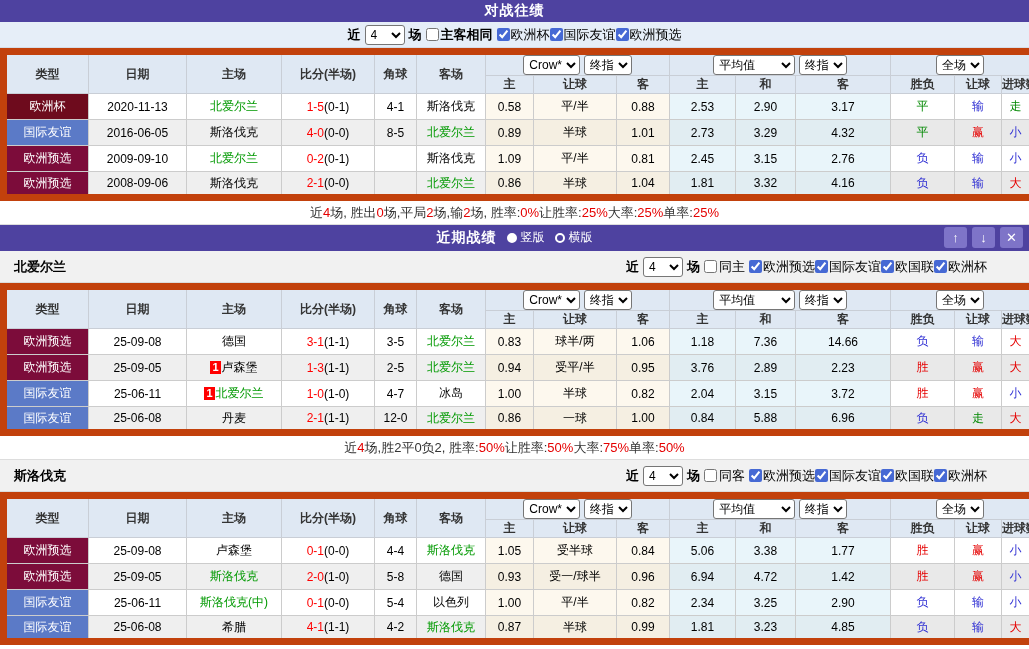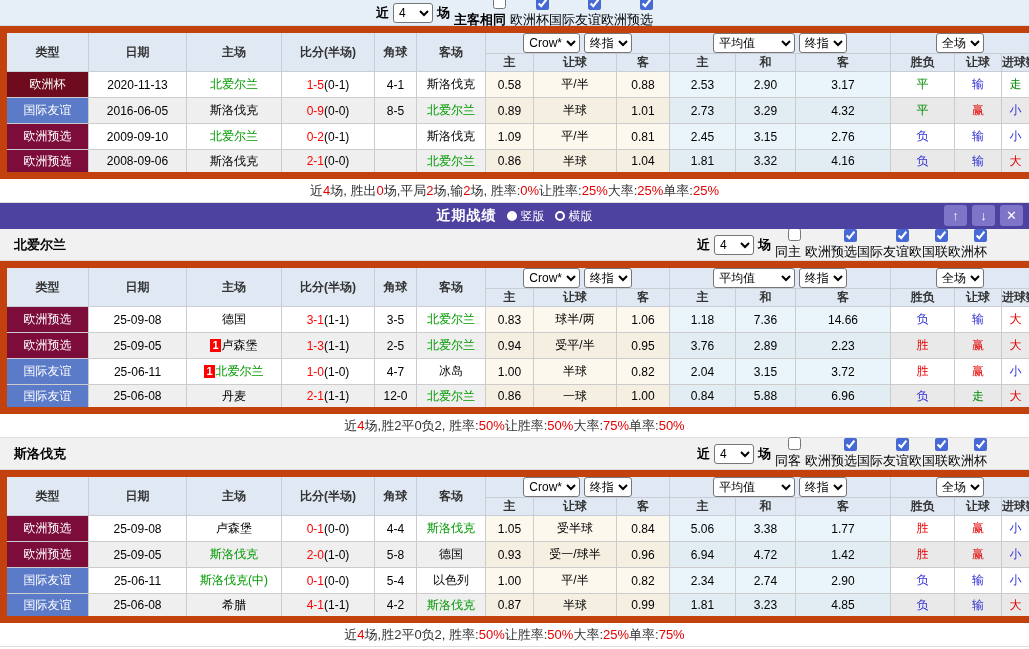--- a/index.html
+++ b/index.html
@@ -4,35 +4,35 @@
 <style>
   * { box-sizing: border-box; margin: 0; padding: 0; }
   body { font-family: "Liberation Sans", "DejaVu Sans", sans-serif; background: #fff; }
   .page { width: 1029px; height: 649px; overflow: hidden; background: #fff; position: relative; }
 
   
   .bar { background: #4e42a0; color: #fff; display: flex; align-items: center; justify-content: center; position: relative; }
   .bar1 { height: 22px; }
   .bar2 { height: 26px; }
   .bar-title { font-size: 14px; font-weight: bold; letter-spacing: 1px; }
-  .bar-center { display: flex; align-items: center; gap: 10px; }
+  .bar-center { display: flex; align-items: flex-start; gap: 10px; }
   .radio-label { display: inline-flex; align-items: center; gap: 4px; font-size: 12px; color: #fff; cursor: pointer; }
   .radio { width: 10px; height: 10px; border: 2px solid #fff; border-radius: 50%; display: inline-block; background: transparent; }
   .radio.sel { background: #fff; }
   .bar-btns { position: absolute; right: 6px; top: 2px; display: flex; gap: 5px; }
   .pbtn { width: 23px; height: 21px; background: #7e74c8; color: #fff; border-radius: 3px; display: flex; align-items: center; justify-content: center; font-size: 13px; font-weight: bold; cursor: pointer; }
 
   
   .filter-row { height: 26px; background: #e6eef8; display: flex; align-items: center; justify-content: center; gap: 4px; font-size: 13px; border-bottom: 1px solid #d5dde8; }
   .filter-row .b, .team-filter .b { font-weight: bold; }
   select { font-size: 12px; height: 20px; border: 1px solid #767676; border-radius: 3px; background: #fff; padding: 0 1px; font-family: "Liberation Sans", "DejaVu Sans", sans-serif; }
   select.near { width: 40px; }
   select.wide { width: 82px; }
   input[type="checkbox"] { width: 13px; height: 13px; accent-color: #4669d4; vertical-align: -2px; }
-  .chk { display: inline-flex; align-items: flex-end; gap: 2px; cursor: pointer; font-size: 13px; flex-direction: column; }
+  .chk { display: inline-flex; align-items: center; gap: 2px; cursor: pointer; font-size: 13px; }
   .comps { display: inline-flex; align-items: center; }
   .comps .chk { gap: 1px; }
 
   .team-filter { height: 32px; background: #f1f1f1; display: flex; align-items: center; font-size: 13px; border-bottom: 1px solid #dcdcdc; }
   .team-name { font-weight: bold; font-size: 13px; margin-left: 14px; color: #000; }
   .tf-group { margin-left: auto; margin-right: 42px; display: flex; align-items: center; gap: 4px; }
 
   
   table.grid { border-collapse: collapse; table-layout: fixed; width: 1029px; border: 7px solid #c2410c; }
   th, td { border: 1px solid #c9ced6; overflow: hidden; white-space: nowrap; text-align: center; }
@@ -61,20 +61,23 @@
   .summary { height: 24px; display: flex; align-items: center; justify-content: center; font-size: 13px; color: #333; background: #fff; border-bottom: 1px solid #ddd; }
   .summary .red { color: #e50000; }
 
   .bottom-strip { height: 7px; background: #4e42a0; margin-top: 2px; }
 </style>
 </head>
 <body>
 
 <div class="page">
 
+  <div class="bar bar1">
+    <span class="bar-title">对战往绩</span>
+  </div>
 
   <div class="filter-row">
     <span class="b">近</span>
     <select class="near"><option>4</option></select>
     <span class="b">场</span>
     <label class="chk b">
       <input type="checkbox" style="">
       <span>主客相同</span>
     </label>
     <span class="comps">
@@ -159,21 +162,21 @@
             <td class="lblue">2.90</td>
             <td class="lblue">3.17</td>
             <td class="resc c-g">平</td>
             <td class="resc c-b">输</td>
             <td class="resc c-g">走</td>
           </tr>
           <tr class="row">
             <td class="type friendly">国际友谊</td>
             <td class="plain">2016-06-05</td>
             <td class="plain"><span>斯洛伐克</span></td>
-            <td class="plain"><span class="score-main">0-9</span><span class="score-half">(0-0)</span></td>
+            <td class="plain"><span class="score-main">4-0</span><span class="score-half">(0-0)</span></td>
             <td class="plain">8-5</td>
             <td class="plain"><span class="team-green">北爱尔兰</span></td>
             <td class="cream">0.89</td>
             <td class="cream">半球</td>
             <td class="cream">1.01</td>
             <td class="lblue">2.73</td>
             <td class="lblue">3.29</td>
             <td class="lblue">4.32</td>
             <td class="resc c-g">平</td>
             <td class="resc c-r">赢</td>
@@ -548,21 +551,21 @@
             <td class="type friendly">国际友谊</td>
             <td class="plain">25-06-11</td>
             <td class="plain"><span class="team-green">斯洛伐克(中)</span></td>
             <td class="plain"><span class="score-main">0-1</span><span class="score-half">(0-0)</span></td>
             <td class="plain">5-4</td>
             <td class="plain"><span>以色列</span></td>
             <td class="cream">1.00</td>
             <td class="cream">平/半</td>
             <td class="cream">0.82</td>
             <td class="lblue">2.34</td>
-            <td class="lblue">2.74</td>
+            <td class="lblue">3.25</td>
             <td class="lblue">2.90</td>
             <td class="resc c-b">负</td>
             <td class="resc c-b">输</td>
             <td class="resc c-b">小</td>
           </tr>
           <tr class="row">
             <td class="type friendly">国际友谊</td>
             <td class="plain">25-06-08</td>
             <td class="plain"><span>希腊</span></td>
             <td class="plain"><span class="score-main">4-1</span><span class="score-half">(1-1)</span></td>

